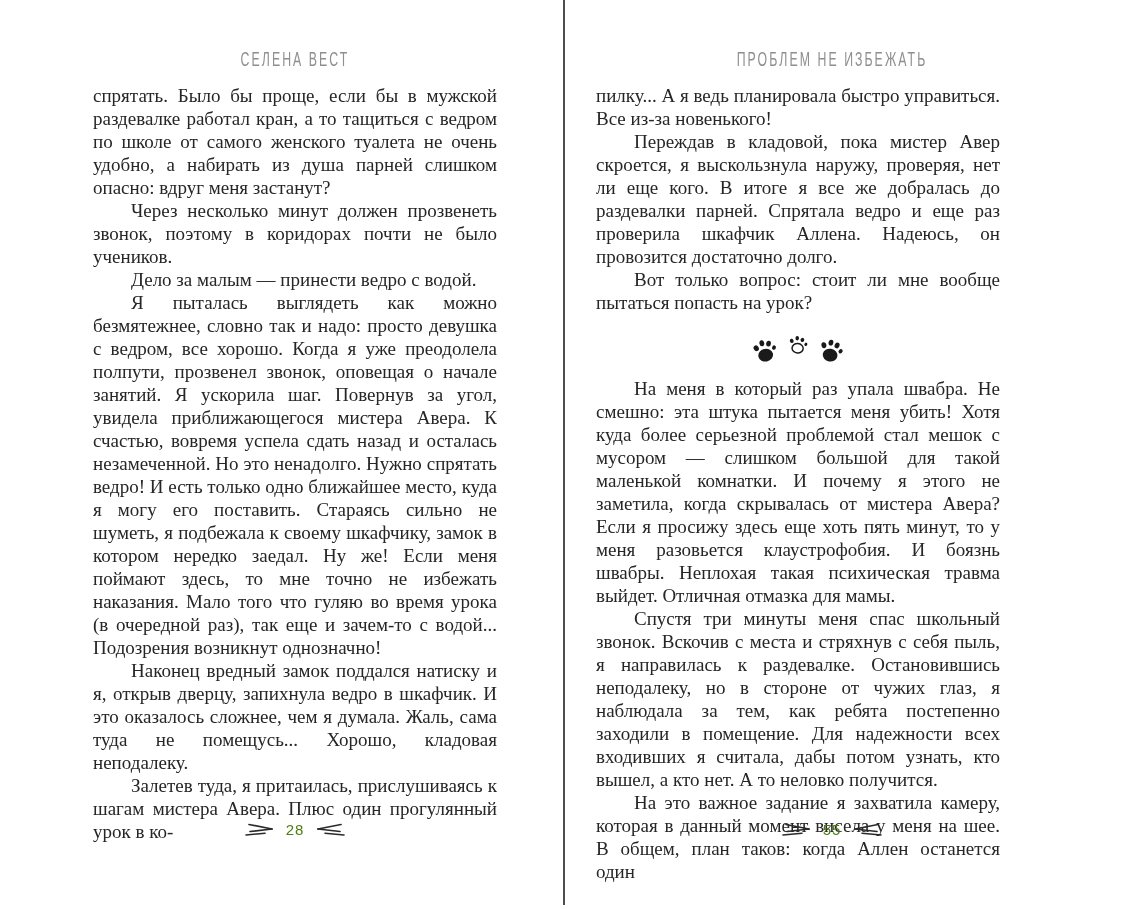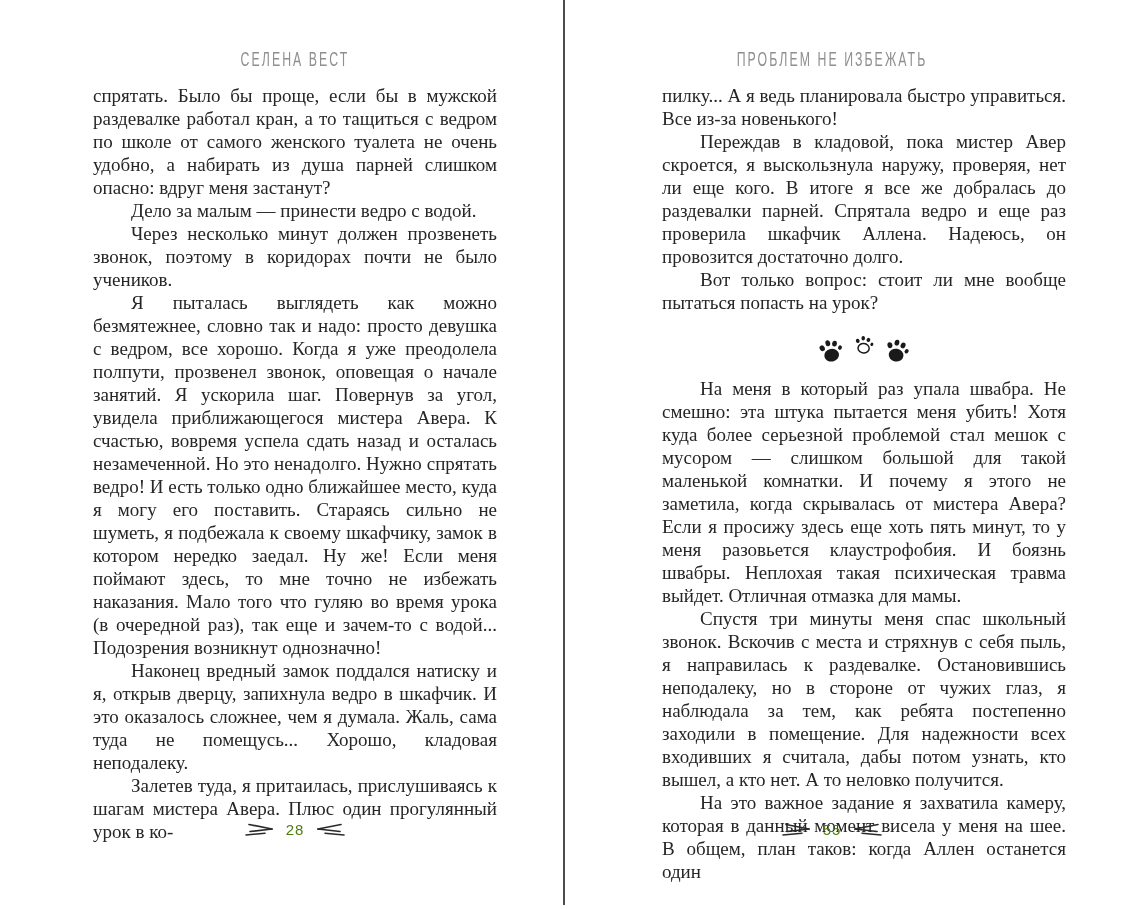--- a/index.html
+++ b/index.html
@@ -44,21 +44,21 @@
     position: absolute;
     top: 84px;
     width: 404px;
     font-size: 19px;
     line-height: 23px;
     color: #262626;
     text-align: justify;
     hyphens: auto;
   }
   .page-text.left { left: 93px; }
-  .page-text.right { left: 662px; }
+  .page-text.right { left: 596px; }
   .page-text p.para {
     margin: 0;
     padding: 0;
   }
   .page-text p.para.indent { text-indent: 38px; }
 
   .paw-separator {
     margin: 17px 0 14px;
     height: 32px;
     display: flex;
@@ -91,22 +91,22 @@
   .footer-arrow { display: block; }
 </style>
 </head>
 <body>
 
 <div class="stage">
 
   <div class="running-head left">СЕЛЕНА ВЕСТ</div>
   <div class="page-text left">
       <p class="para">спрятать. Было бы проще, если бы в мужской раздевалке работал кран, а то тащиться с ведром по школе от самого женского туалета не очень удобно, а набирать из душа парней слишком опасно: вдруг меня застанут?</p>
+      <p class="para indent">Через несколько минут должен прозвенеть звонок, поэтому в коридорах почти не было учеников.</p>
       <p class="para indent">Дело за малым — принести ведро с водой.</p>
-      <p class="para indent">Через несколько минут должен прозвенеть звонок, поэтому в коридорах почти не было учеников.</p>
       <p class="para indent">Я пыталась выглядеть как можно безмятежнее, словно так и надо: просто девушка с ведром, все хорошо. Когда я уже преодолела полпути, прозвенел звонок, оповещая о начале занятий. Я ускорила шаг. Повернув за угол, увидела приближающегося мистера Авера. К счастью, вовремя успела сдать назад и осталась незамеченной. Но это ненадолго. Нужно спрятать ведро! И есть только одно ближайшее место, куда я могу его поставить. Стараясь сильно не шуметь, я подбежала к своему шкафчику, замок в котором нередко заедал. Ну же! Если меня поймают здесь, то мне точно не избежать наказания. Мало того что гуляю во время урока (в очередной раз), так еще и зачем-то с водой... Подозрения возникнут однозначно!</p>
       <p class="para indent">Наконец вредный замок поддался натиску и я, открыв дверцу, запихнула ведро в шкафчик. И это оказалось сложнее, чем я думала. Жаль, сама туда не помещусь... Хорошо, кладовая неподалеку.</p>
       <p class="para indent">Залетев туда, я притаилась, прислушиваясь к шагам мистера Авера. Плюс один прогулянный урок в ко-</p>
     </div>
   <div class="page-footer left">
     <svg class="footer-arrow" width="30" height="18" viewBox="0 0 30 18">
       <path d="M4 4.5 L27 9" stroke="#2a2a2a" stroke-width="1.7" stroke-linecap="round" fill="none"></path>
       <path d="M5 11.5 L27 9" stroke="#2a2a2a" stroke-width="1.7" stroke-linecap="round" fill="none"></path>
       <path d="M1 15 L20 13.2" stroke="#2a2a2a" stroke-width="1.6" stroke-linecap="round" fill="none"></path>
     </svg>

